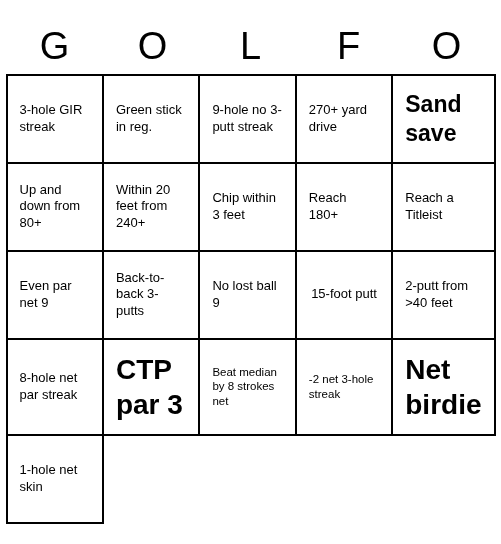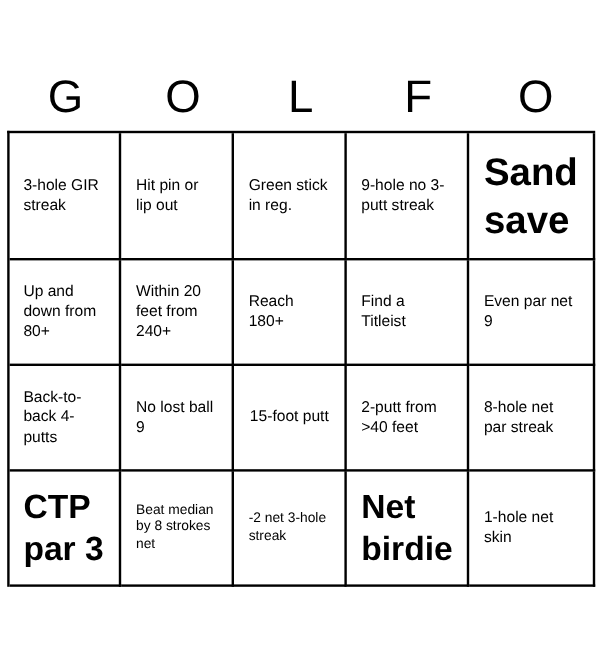--- a/index.html
+++ b/index.html
@@ -75,30 +75,31 @@
 <div class="bingo-container">
   <div class="bingo-title">
     <span class="bingo-title-letter">G</span>
     <span class="bingo-title-letter">O</span>
     <span class="bingo-title-letter">L</span>
     <span class="bingo-title-letter">F</span>
     <span class="bingo-title-letter">O</span>
   </div>
   <div class="bingo-grid" id="bingo-grid">
   <div class="bingo-cell">3-hole GIR streak</div>
-      <div class="bingo-cell">Hit pin or lip out</div>
       <div class="bingo-cell">Green stick in reg.</div>
       <div class="bingo-cell">9-hole no 3-putt streak</div>
-      <div class="bingo-cell large-text" style="font-size: 32px; font-weight: bold;">Sand save</div>
+      <div class="bingo-cell">270+ yard drive</div>
+      <div class="bingo-cell large-text" style="font-size: 23px; font-weight: bold;">Sand save</div>
       <div class="bingo-cell">Up and down from 80+</div>
       <div class="bingo-cell">Within 20 feet from 240+</div>
+      <div class="bingo-cell">Chip within 3 feet</div>
       <div class="bingo-cell">Reach 180+</div>
-      <div class="bingo-cell">Find a Titleist</div>
+      <div class="bingo-cell">Reach a Titleist</div>
       <div class="bingo-cell">Even par net 9</div>
-      <div class="bingo-cell">Back-to-back 4-putts</div>
+      <div class="bingo-cell">Back-to-back 3-putts</div>
       <div class="bingo-cell">No lost ball 9</div>
       <div class="bingo-cell">15-foot putt</div>
       <div class="bingo-cell">2-putt from &gt;40 feet</div>
       <div class="bingo-cell">8-hole net par streak</div>
       <div class="bingo-cell large-text" style="font-size: 28px; font-weight: bold;">CTP par 3</div>
       <div class="bingo-cell" style="font-size: 11.5px;">Beat median by 8 strokes net</div>
       <div class="bingo-cell" style="font-size: 11.5px;">-2 net 3-hole streak</div>
       <div class="bingo-cell xlarge-text" style="font-size: 28px; font-weight: bold;">Net birdie</div>
       <div class="bingo-cell">1-hole net skin</div>
     </div>

